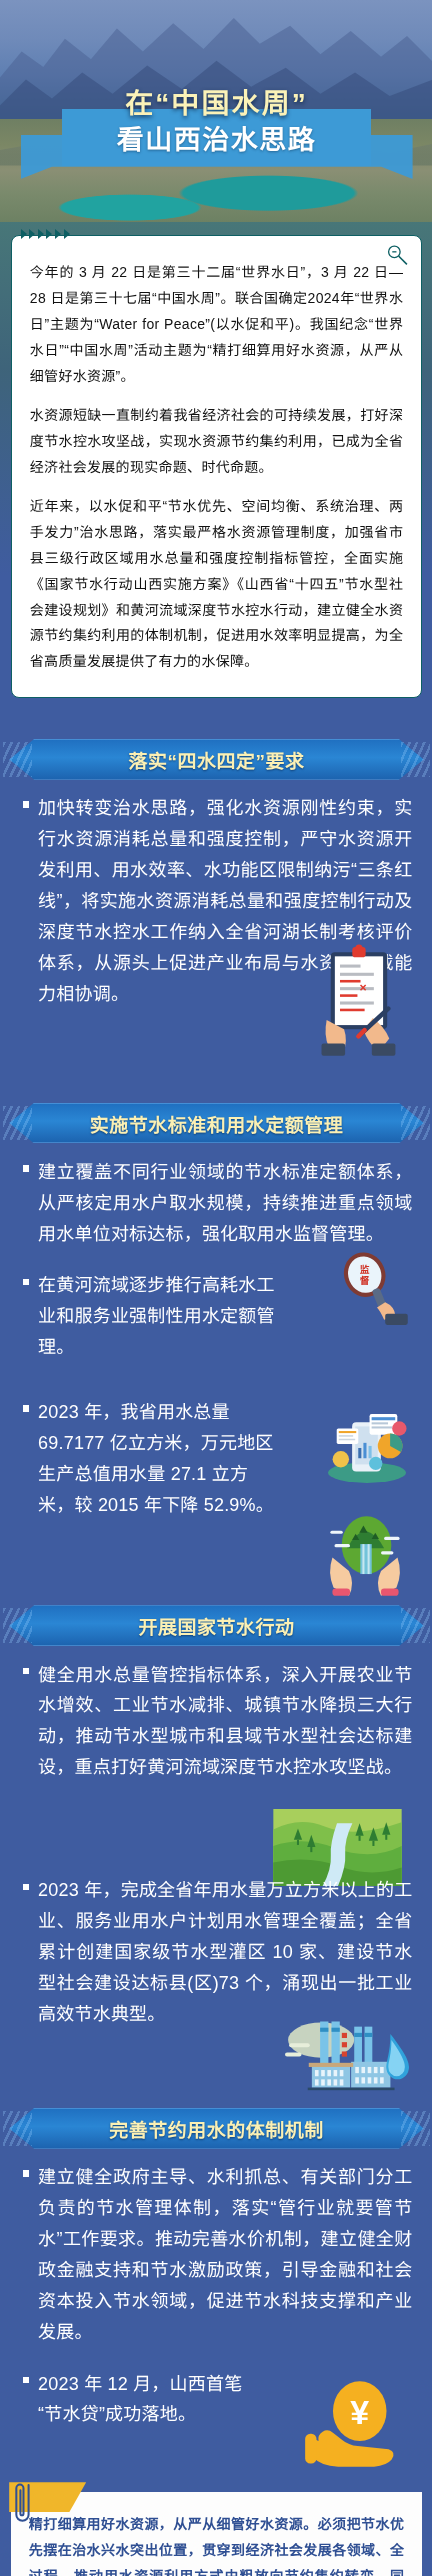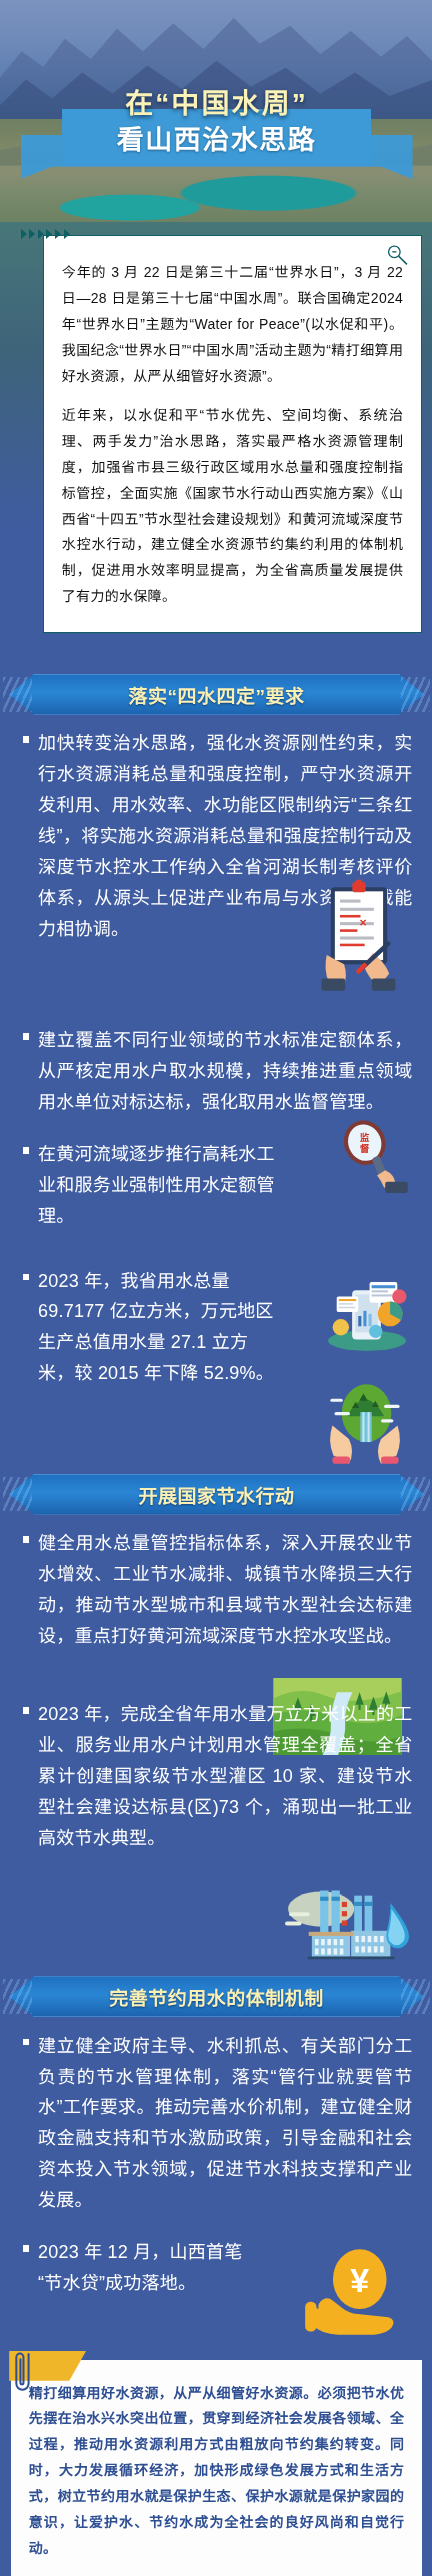--- a/index.html
+++ b/index.html
@@ -97,24 +97,23 @@
   }
   .arrow-row i {
     display:block; width:0; height:0;
     border-top:5.2px solid transparent; border-bottom:5.2px solid transparent;
     border-left:6.7px solid #0d5f63;
   }
   .intro-card {
     position:relative;
     background:#ffffff;
     border:1px solid #0d5f63;
-    border-radius:0;
+    border-radius:8px;
     padding: 24px 17.5px 21.6px 17.5px;
     z-index:2;
-    margin-left:32px;
   }
   .magn-icon { position:absolute; top:8.2px; right:11.3px; color:#0d5f63; }
   .intro-card p {
     font-size:14px;
     line-height:1.85;
     color:#111;
     text-align:justify;
     margin-bottom:13.4px;
     letter-spacing:0.3px;
   }
@@ -222,20 +221,21 @@
 
     <div class="intro-card">
       <span class="magn-icon">
         <svg width="23" height="23" viewBox="0 0 44 44">
           <circle cx="16" cy="15" r="11" fill="none" stroke="#0d5f63" stroke-width="2.5"></circle>
           <line x1="12" y1="15" x2="20" y2="15" stroke="#0d5f63" stroke-width="2.5"></line>
           <line x1="24" y1="23" x2="40" y2="39" stroke="#0d5f63" stroke-width="3"></line>
         </svg>
       </span>
       <p>今年的 3 月 22 日是第三十二届“世界水日”，3 月 22 日—28 日是第三十七届“中国水周”。联合国确定2024年“世界水日”主题为“Water for Peace”(以水促和平)。我国纪念“世界水日”“中国水周”活动主题为“精打细算用好水资源，从严从细管好水资源”。</p>
+      <p>水资源短缺一直制约着我省经济社会的可持续发展，打好深度节水控水攻坚战，实现水资源节约集约利用，已成为全省经济社会发展的现实命题、时代命题。</p>
       <p>近年来，以水促和平“节水优先、空间均衡、系统治理、两手发力”治水思路，落实最严格水资源管理制度，加强省市县三级行政区域用水总量和强度控制指标管控，全面实施《国家节水行动山西实施方案》《山西省“十四五”节水型社会建设规划》和黄河流域深度节水控水行动，建立健全水资源节约集约利用的体制机制，促进用水效率明显提高，为全省高质量发展提供了有力的水保障。</p>
     </div>
   </div>
 
   <div class="section">
     <div class="sec-head">
       <div class="plate"></div>
       <div class="chev l"></div>
       <div class="chev r"></div>
       <h2>落实“四水四定”要求</h2>
@@ -262,20 +262,26 @@
           <rect x="20" y="196" width="46" height="24" rx="4" fill="#3a4a63"></rect>
           <rect x="118" y="196" width="46" height="24" rx="4" fill="#3a4a63"></rect>
           <line x1="96" y1="178" x2="150" y2="128" stroke="#2b3f63" stroke-width="9" stroke-linecap="round"></line>
           <line x1="92" y1="182" x2="104" y2="170" stroke="#e03b2f" stroke-width="9" stroke-linecap="round"></line>
         </svg>
       </div>
     </div>
   </div>
 
   <div class="section">
+    <div class="sec-head">
+      <div class="plate"></div>
+      <div class="chev l"></div>
+      <div class="chev r"></div>
+      <h2>实施节水标准和用水定额管理</h2>
+    </div>
     <div class="bullets" style="min-height:428px">
       <div class="bullet" style="padding-right:0">建立覆盖不同行业领域的节水标准定额体系，从严核定用水户取水规模，持续推进重点领域用水单位对标达标，强化取用水监督管理。</div>
 
       <div class="illus" style="right:15.5px; top:97px;">
         <svg width="82" height="77" viewBox="0 0 160 150">
           <ellipse cx="56" cy="50" rx="40" ry="44" transform="rotate(-22 56 50)" fill="#7f3b33"></ellipse>
           <ellipse cx="56" cy="50" rx="32" ry="36" transform="rotate(-22 56 50)" fill="#eaf4fb"></ellipse>
           <text x="56" y="46" font-size="19" font-weight="bold" fill="#d03227" text-anchor="middle" font-family="Liberation Sans, sans-serif">监</text>
           <text x="56" y="68" font-size="19" font-weight="bold" fill="#d03227" text-anchor="middle" font-family="Liberation Sans, sans-serif">督</text>
           <rect x="78" y="76" width="16" height="48" rx="6" transform="rotate(-22 86 100)" fill="#5a6b86"></rect>
@@ -360,21 +366,21 @@
             <path d="M160 52 l8 -24 l8 24z"></path>
               <rect x="166" y="52" width="4" height="10"></rect>
             <path d="M186 62 l9 -26 l9 26z"></path>
               <rect x="193" y="62" width="4" height="10"></rect>
             <path d="M212 50 l8 -24 l8 24z"></path>
               <rect x="218" y="50" width="4" height="10"></rect>
           </g>
         </svg>
       </div>
 
-      <div class="bullet" style="padding-right:0; margin-top:47px">2023 年，完成全省年用水量万立方米以上的工业、服务业用水户计划用水管理全覆盖；全省累计创建国家级节水型灌区 10 家、建设节水型社会建设达标县(区)73 个，涌现出一批工业高效节水典型。</div>
+      <div class="bullet" style="padding-right:0; margin-top:92px">2023 年，完成全省年用水量万立方米以上的工业、服务业用水户计划用水管理全覆盖；全省累计创建国家级节水型灌区 10 家、建设节水型社会建设达标县(区)73 个，涌现出一批工业高效节水典型。</div>
 
       <div class="illus" style="right:24px; top:355px;">
         <svg width="124" height="88" viewBox="0 0 240 170">
           <ellipse cx="70" cy="60" rx="64" ry="34" fill="#dfe8c6" opacity=".85"></ellipse>
           <rect x="8" y="66" width="40" height="8" rx="4" fill="#e7eeda"></rect>
           <rect x="0" y="84" width="32" height="8" rx="4" fill="#e7eeda"></rect>
           <rect x="68" y="24" width="16" height="92" fill="#79c3e8"></rect>
           <rect x="90" y="24" width="16" height="92" fill="#79c3e8"></rect>
           <rect x="134" y="34" width="15" height="82" fill="#79c3e8"></rect>
           <rect x="154" y="34" width="15" height="82" fill="#79c3e8"></rect>

